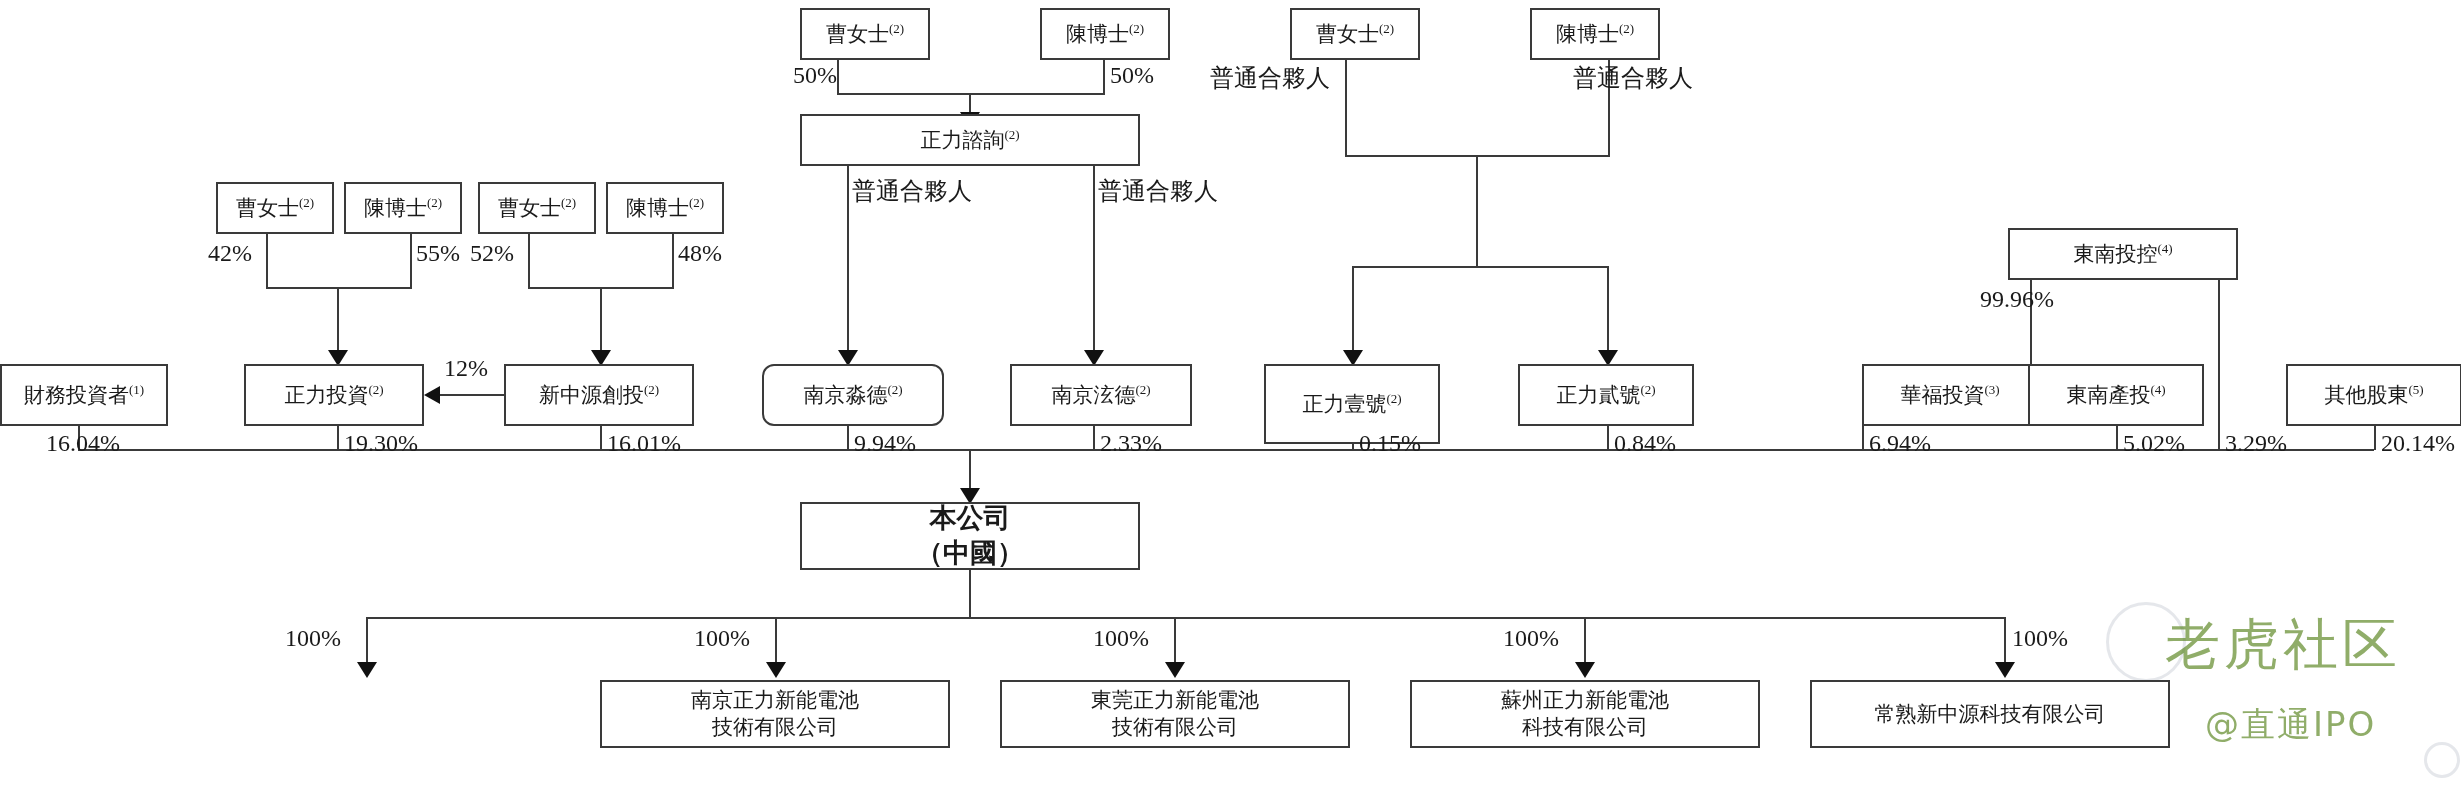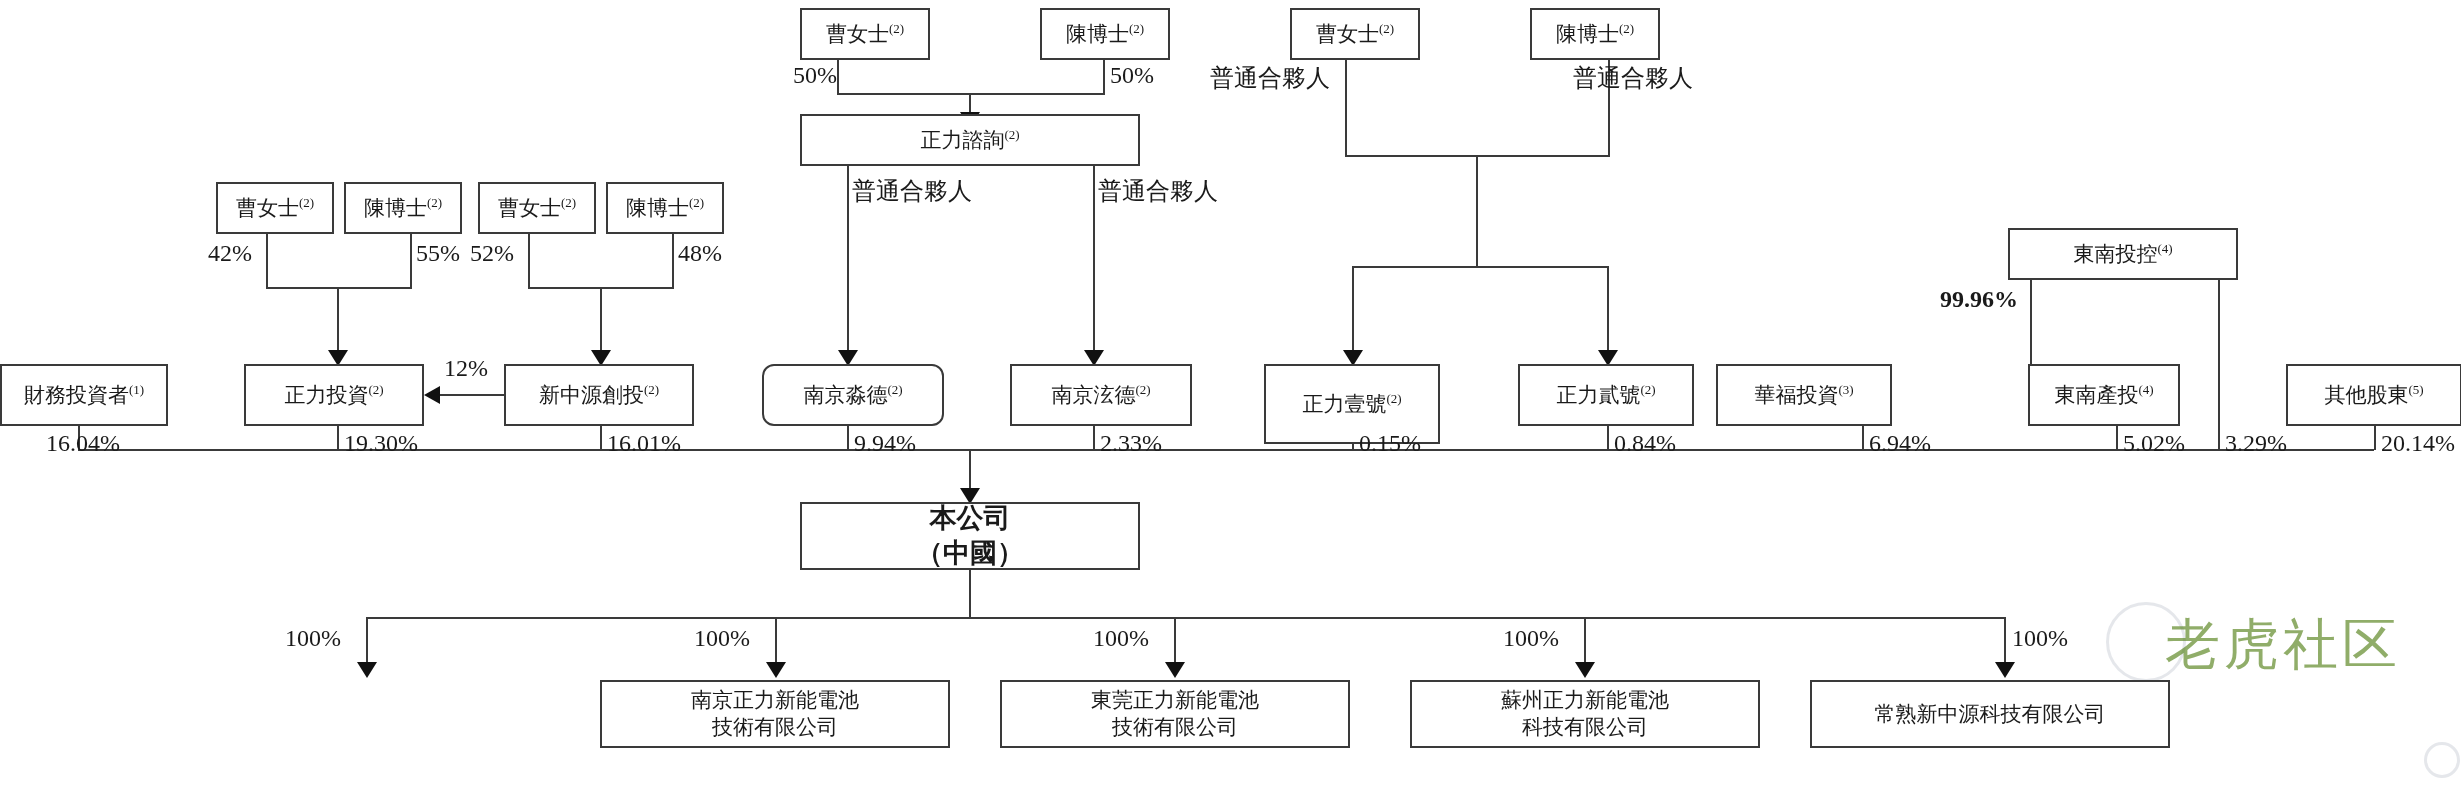--- a/index.html
+++ b/index.html
@@ -89,20 +89,21 @@
   }
 </style>
 </head>
 <body>
 
 <div id="chart">
 
   <div class="wm-ring" style="left:2106px;top:602px;"></div>
   <div class="wm-ring2" style="left:2424px;top:742px;"></div>
   <div class="wm wm-main" style="left:2165px;top:608px;">老虎社区</div>
+  <div class="wm wm-sub" style="left:2205px;top:702px;">@直通IPO</div>
 
   <div class="box" style="left:800px;top:8px;width:130px;height:52px;">
     <span><span>曹女士</span><span class="sup">(2)</span></span>
   </div>
   <div class="box" style="left:1040px;top:8px;width:130px;height:52px;">
     <span><span>陳博士</span><span class="sup">(2)</span></span>
   </div>
 
   <div class="ln lnv" style="left:837px;top:60px;height:34px;"></div>
   <div class="ln lnv" style="left:1103px;top:60px;height:34px;"></div>
@@ -168,21 +169,21 @@
   <div class="ln lnh" style="left:528px;top:287px;width:146px;"></div>
   <div class="ln lnv" style="left:600px;top:287px;height:63px;"></div>
   <div class="arrow-d" style="left:591px;top:350px;"></div>
   <div class="lbl" style="left:470px;top:240px;">52%</div>
   <div class="lbl" style="left:678px;top:240px;">48%</div>
 
   <div class="box" style="left:2008px;top:228px;width:230px;height:52px;">
     <span><span>東南投控</span><span class="sup">(4)</span></span>
   </div>
   <div class="ln lnv" style="left:2030px;top:280px;height:86px;"></div>
-  <div class="lbl" style="left:1940px;top:286px;font-weight:bold;">99.96%</div>
+  <div class="lbl" style="left:1980px;top:286px;">99.96%</div>
   <div class="ln lnv" style="left:2218px;top:280px;height:170px;"></div>
 
   <div class="box" style="left:0px;top:364px;width:168px;height:62px;">
     <span><span>財務投資者</span><span class="sup">(1)</span></span>
   </div>
   <div class="box" style="left:244px;top:364px;width:180px;height:62px;">
     <span><span>正力投資</span><span class="sup">(2)</span></span>
   </div>
   <div class="box" style="left:504px;top:364px;width:190px;height:62px;">
     <span><span>新中源創投</span><span class="sup">(2)</span></span>
@@ -192,24 +193,24 @@
   </div>
   <div class="box" style="left:1010px;top:364px;width:182px;height:62px;">
     <span><span>南京泫德</span><span class="sup">(2)</span></span>
   </div>
   <div class="box" style="left:1264px;top:364px;width:176px;height:80px;">
     <span><span>正力壹號</span><span class="sup">(2)</span></span>
   </div>
   <div class="box" style="left:1518px;top:364px;width:176px;height:62px;">
     <span><span>正力貳號</span><span class="sup">(2)</span></span>
   </div>
-  <div class="box" style="left:1716px;top:364px;width:176px;height:62px;">
+  <div class="box" style="left:1862px;top:364px;width:176px;height:62px;">
     <span><span>華福投資</span><span class="sup">(3)</span></span>
   </div>
-  <div class="box" style="left:2028px;top:364px;width:152px;height:62px;">
+  <div class="box" style="left:2028px;top:364px;width:176px;height:62px;">
     <span><span>東南產投</span><span class="sup">(4)</span></span>
   </div>
   <div class="box" style="left:2286px;top:364px;width:176px;height:62px;">
     <span><span>其他股東</span><span class="sup">(5)</span></span>
   </div>
 
   <div class="ln lnh" style="left:440px;top:394px;width:66px;"></div>
   <div class="arrow-l" style="left:424px;top:386px;"></div>
   <div class="lbl" style="left:444px;top:355px;">12%</div>
 

